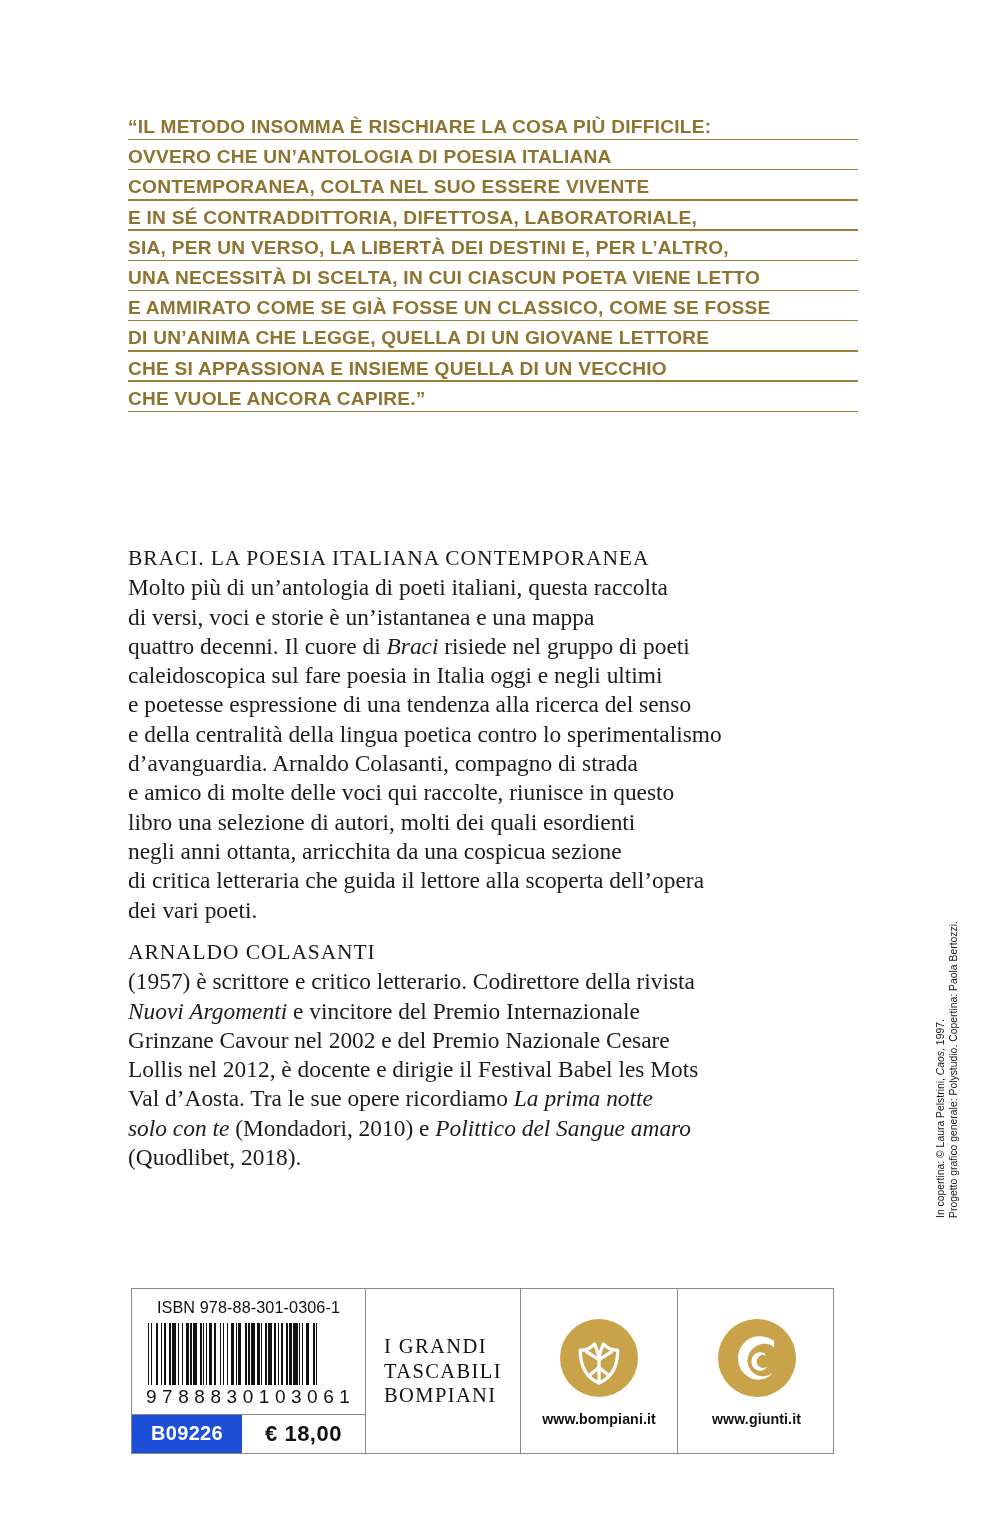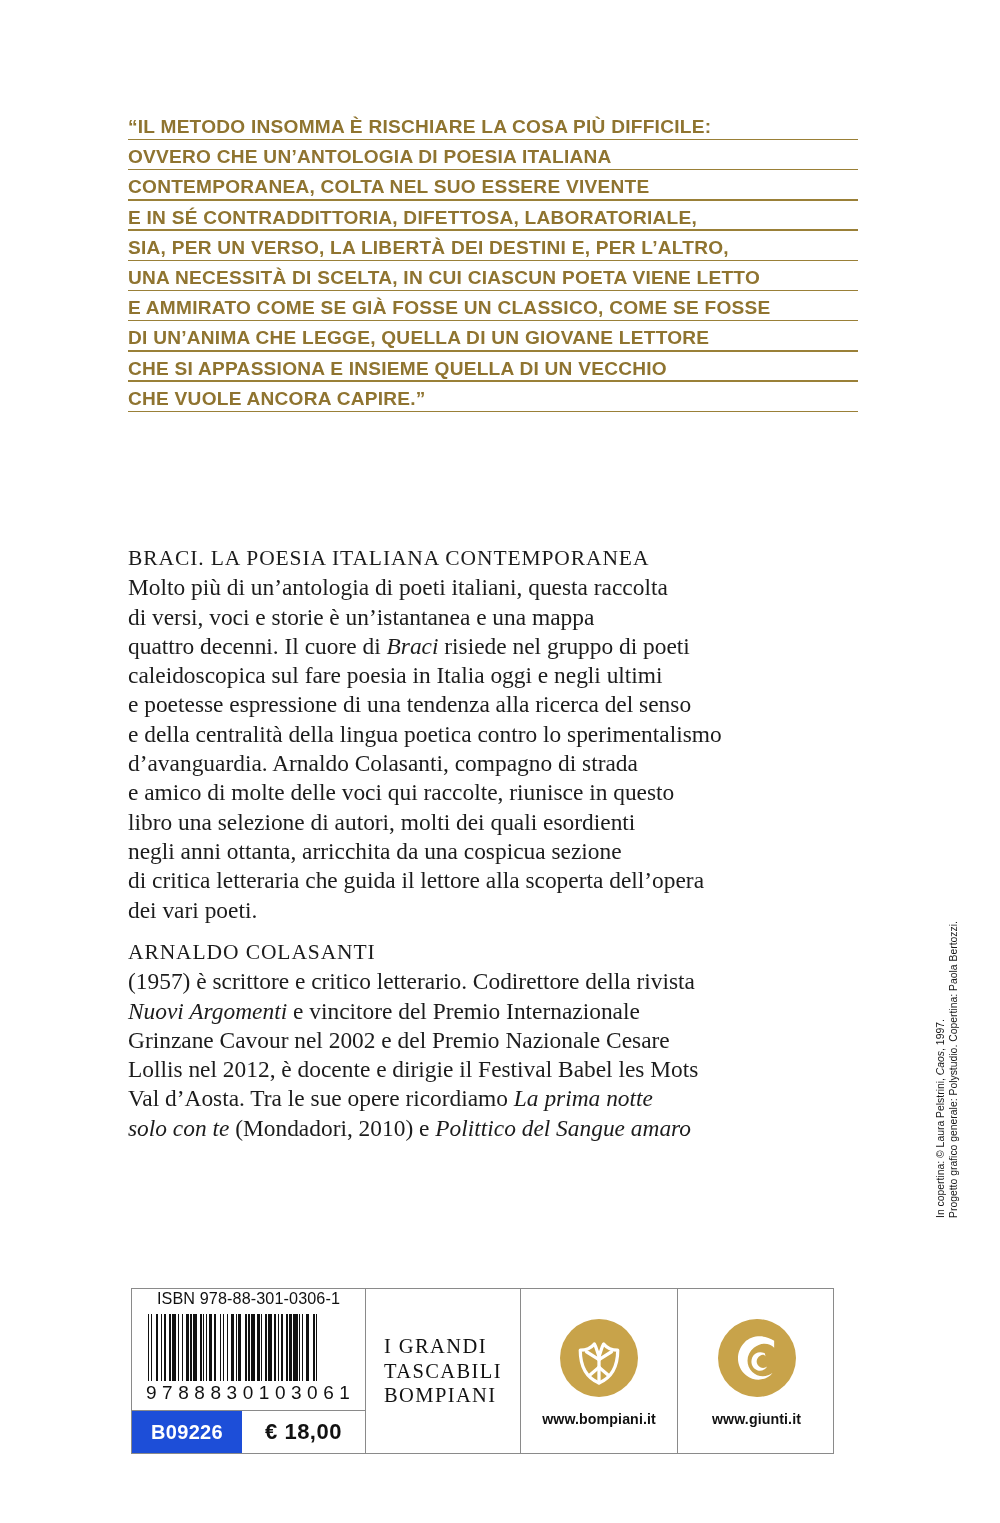--- a/index.html
+++ b/index.html
@@ -100,20 +100,21 @@
     align-items: stretch;
     justify-content: flex-start;
     padding: 0;
   }
   #isbn-text {
     font-family: "Liberation Sans", sans-serif;
     font-size: 16.2px;
     letter-spacing: 0.1px;
     color: #111;
     text-align: center;
+    margin-top: 9px;
   }
   #barcode-bars {
     height: 68px;
     margin: 6px 16px 0 16px;
     display: flex;
     align-items: stretch;
   }
   #barcode-bars span { display: block; background: #111; }
   #barcode-digits {
     font-family: "Liberation Sans", sans-serif;
@@ -233,20 +234,21 @@
 
 <section id="bio-block">
   <div class="sec-head">ARNALDO COLASANTI</div>
   <div id="bio-lines">
       <div class="body-line">(1957) è scrittore e critico letterario. Codirettore della rivista</div>
       <div class="body-line"><i>Nuovi Argomenti</i> e vincitore del Premio Internazionale</div>
       <div class="body-line">Grinzane Cavour nel 2002 e del Premio Nazionale Cesare</div>
       <div class="body-line">Lollis nel 2012, è docente e dirigie il Festival Babel les Mots</div>
       <div class="body-line">Val d’Aosta. Tra le sue opere ricordiamo <i>La prima notte</i></div>
       <div class="body-line"><i>solo con te</i> (Mondadori, 2010) e <i>Polittico del Sangue amaro</i></div>
+      <div class="body-line">(Quodlibet, 2018).</div>
     </div>
 </section>
 
 <section id="bottom-panel">
 
   <div class="panel-cell cell-div" id="barcode-cell">
     <div id="isbn-text">ISBN 978-88-301-0306-1</div>
     <div id="barcode-bars">
         <span style="width: 1.42px; background: rgb(17, 17, 17); margin-bottom: 0px;"></span>
         <span style="width: 1.42px; background: transparent; margin-bottom: 0px;"></span>

